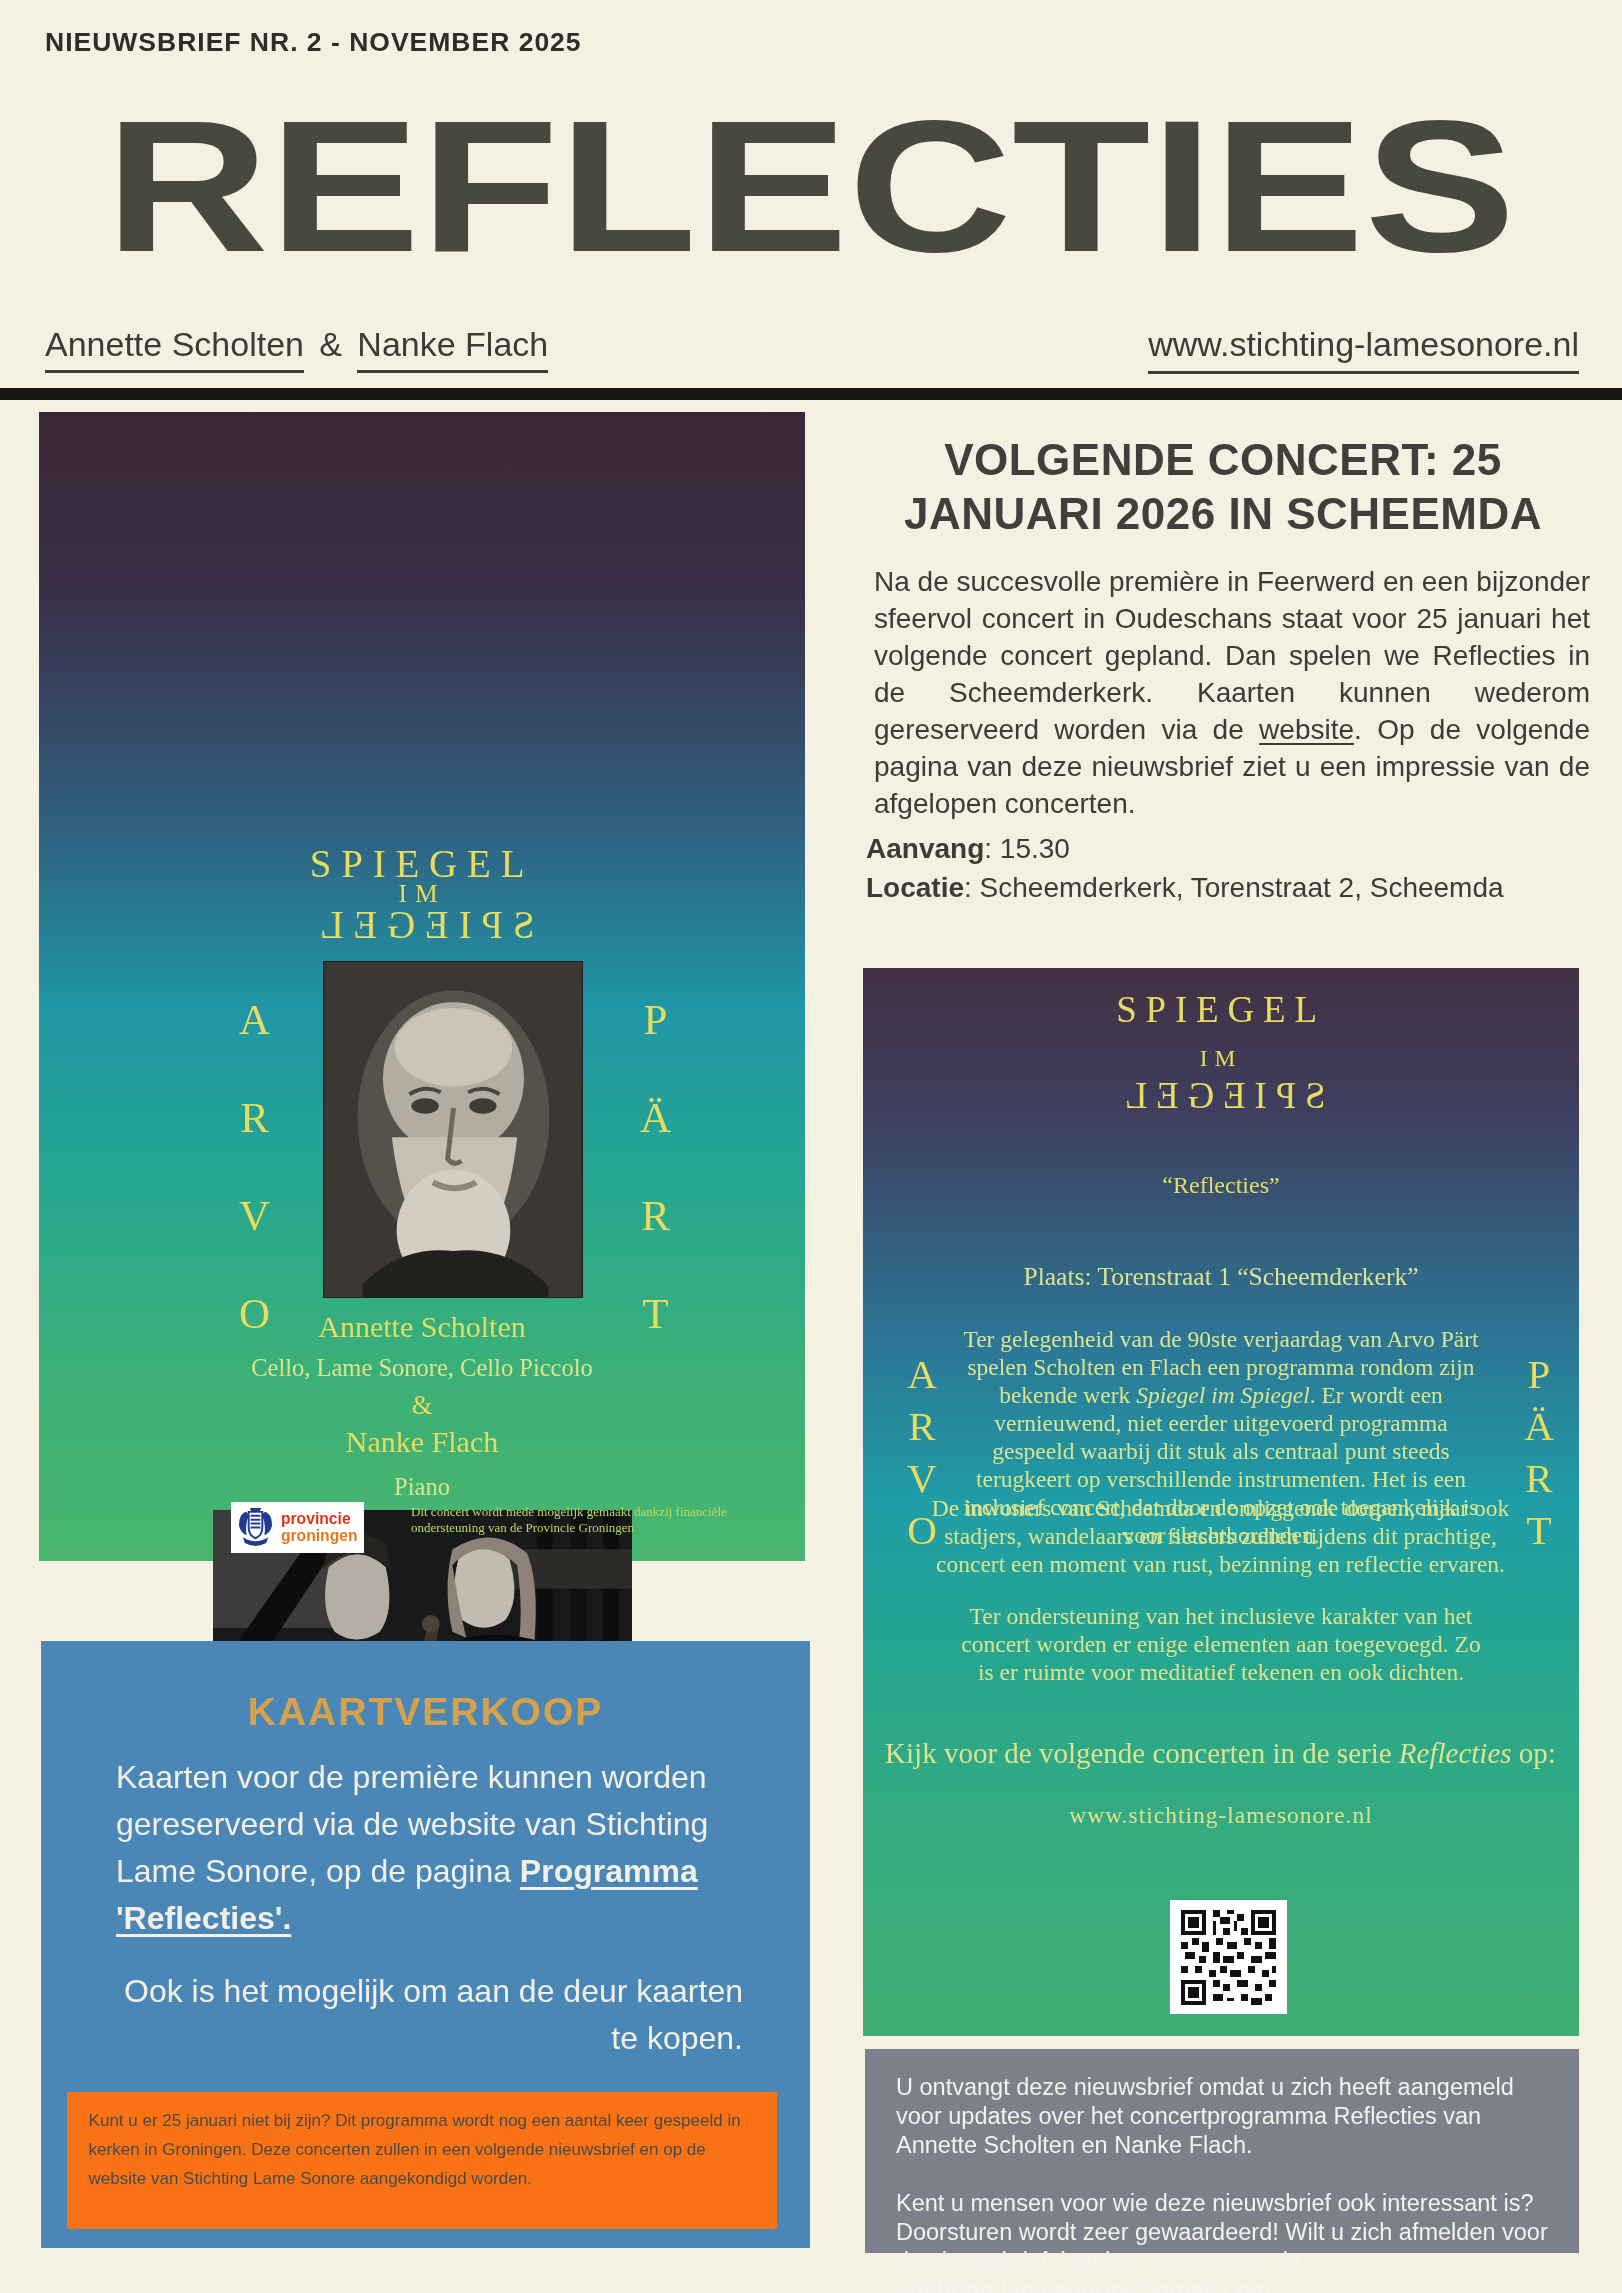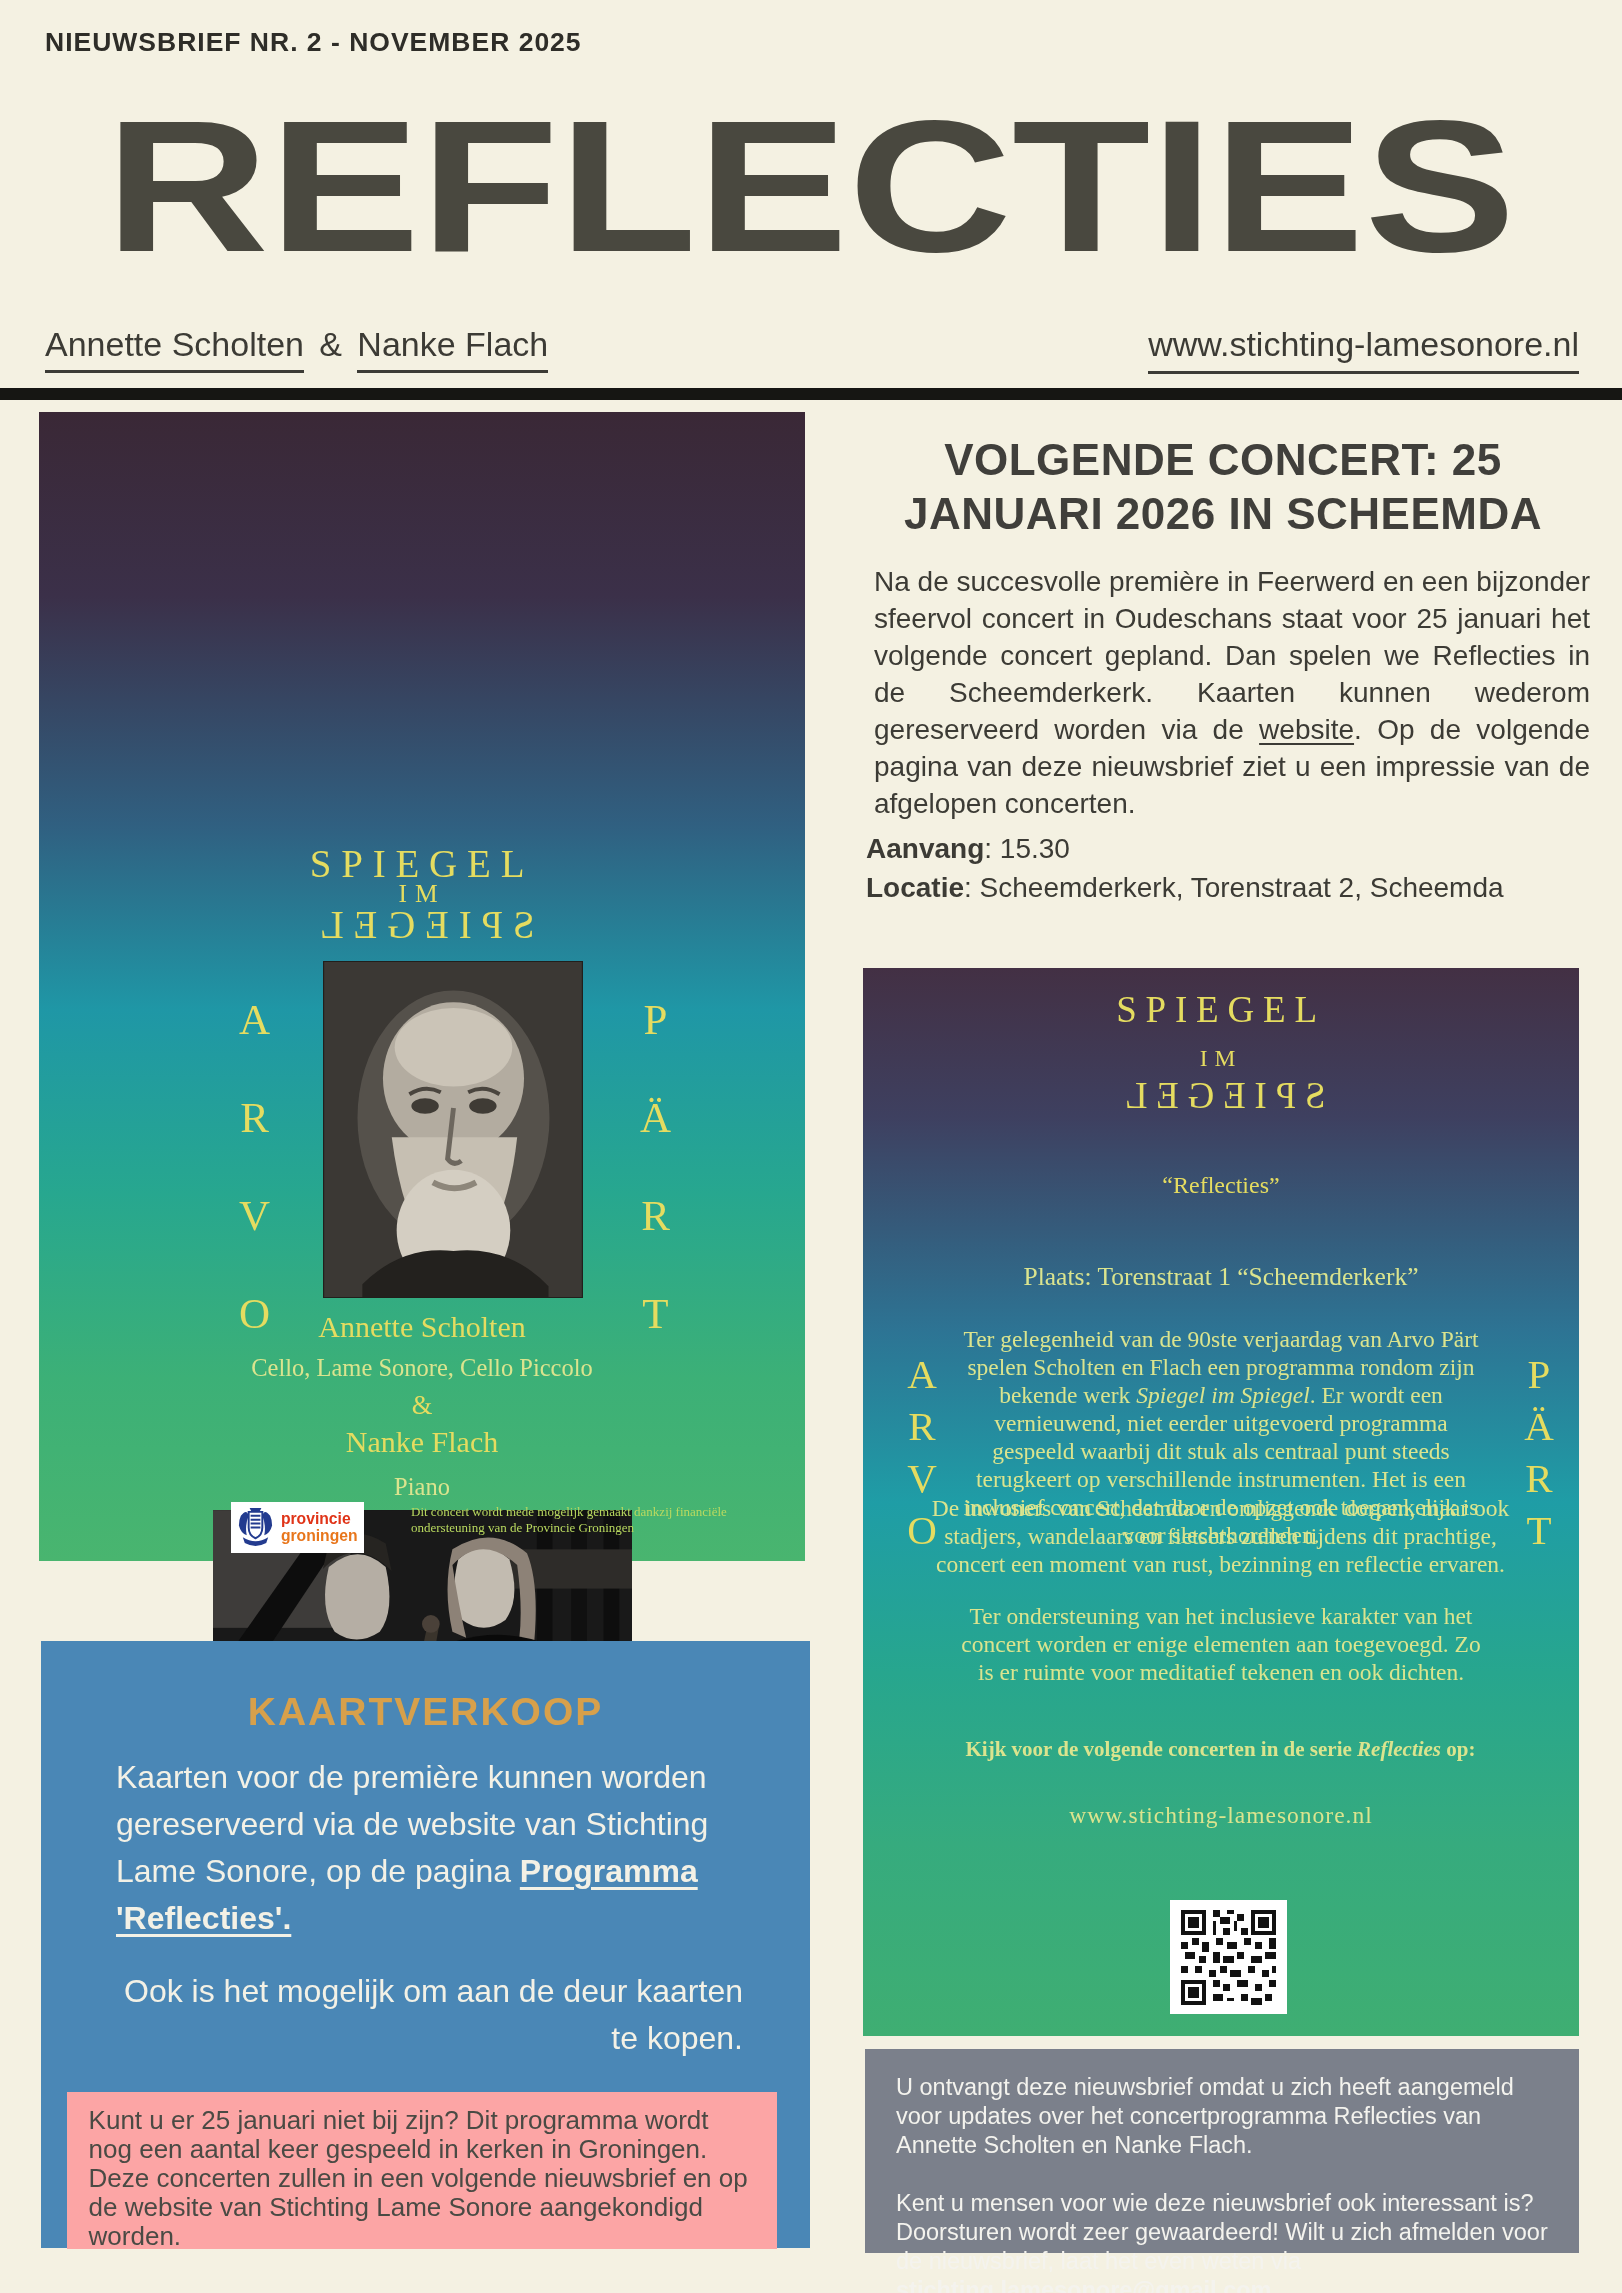--- a/index.html
+++ b/index.html
@@ -63,33 +63,33 @@
   .pr-t1{left:863px;top:988px;width:716px;font-size:37px;letter-spacing:8.8px;}
   .pr-t2{left:863px;top:1045px;width:716px;font-size:23.5px;letter-spacing:6.9px;}
   .pr-t3{left:863px;top:1074px;width:716px;font-size:37px;letter-spacing:8.8px;}
   .pr-sub{left:863px;top:1172px;width:716px;font-size:24px;}
   .pr-plaats{left:863px;top:1262px;width:716px;font-size:25.5px;}
   .pr-p1{left:956px;top:1325px;width:530px;font-size:23.5px;line-height:28px;}
   .pr-arvo{left:901px;top:1351px;font-size:41px;letter-spacing:5.9px;}
   .pr-part{left:1518px;top:1351px;font-size:41px;letter-spacing:5.9px;}
   .pr-p4{left:931px;top:1494px;width:579px;font-size:23.5px;line-height:28px;}
   .pr-p5{left:956px;top:1602px;width:530px;font-size:23.5px;line-height:28px;}
-  .pr-kijk{left:882px;top:1737px;width:677px;font-size:21px;font-weight:bold;}
+  .pr-kijk{left:882px;top:1737px;width:677px;font-size:29px;}
   .pr-site{left:863px;top:1802px;width:716px;font-size:23.5px;letter-spacing:1px;}
   .ital{font-style:italic;}
   .qr{left:1170px;top:1900px;width:117px;height:114px;background:#ffffff;display:flex;align-items:center;justify-content:center;}
 
   
   .ticket{left:41px;top:1641px;width:769px;height:607px;background:#4a87b6;color:#f6f4ea;}
   .tk-head{left:41px;top:1690px;width:769px;text-align:center;font-size:39px;font-weight:800;letter-spacing:2px;color:#d7a04b;}
   .tk-p1{left:116px;top:1754px;width:627px;font-size:32px;line-height:47px;color:#f3f1e6;}
   .tk-p1 .lnk{font-weight:800;text-decoration:underline;text-underline-offset:4.9px;text-decoration-thickness:2.9px;}
   .tk-p2{left:116px;top:1968px;width:627px;font-size:32px;line-height:47px;color:#f3f1e6;}
-  .tk-note{left:67px;top:2092px;width:710px;height:157px;background:#fca5a5;color:#4a4a44;
-           font-size:26px;line-height:29px;padding:13.7px 21.6px;box-sizing:border-box;text-align:left;}
+  .tk-note{left:67px;top:2092px;width:710px;height:137px;background:#f97316;color:#4a4a44;
+           font-size:17px;line-height:29px;padding:13.7px 21.6px;box-sizing:border-box;text-align:left;}
 
   
   .gray{left:865px;top:2049px;width:714px;height:204px;background:#7b808b;color:#f4f3ee;
         font-size:23.5px;line-height:29px;padding:23.5px 31px;box-sizing:border-box;text-align:left;}
   .gray .p2{margin-top:29px;}
   .gray b{font-weight:800;}
   svg{display:block;}
 </style>
 </head>
 <body>

